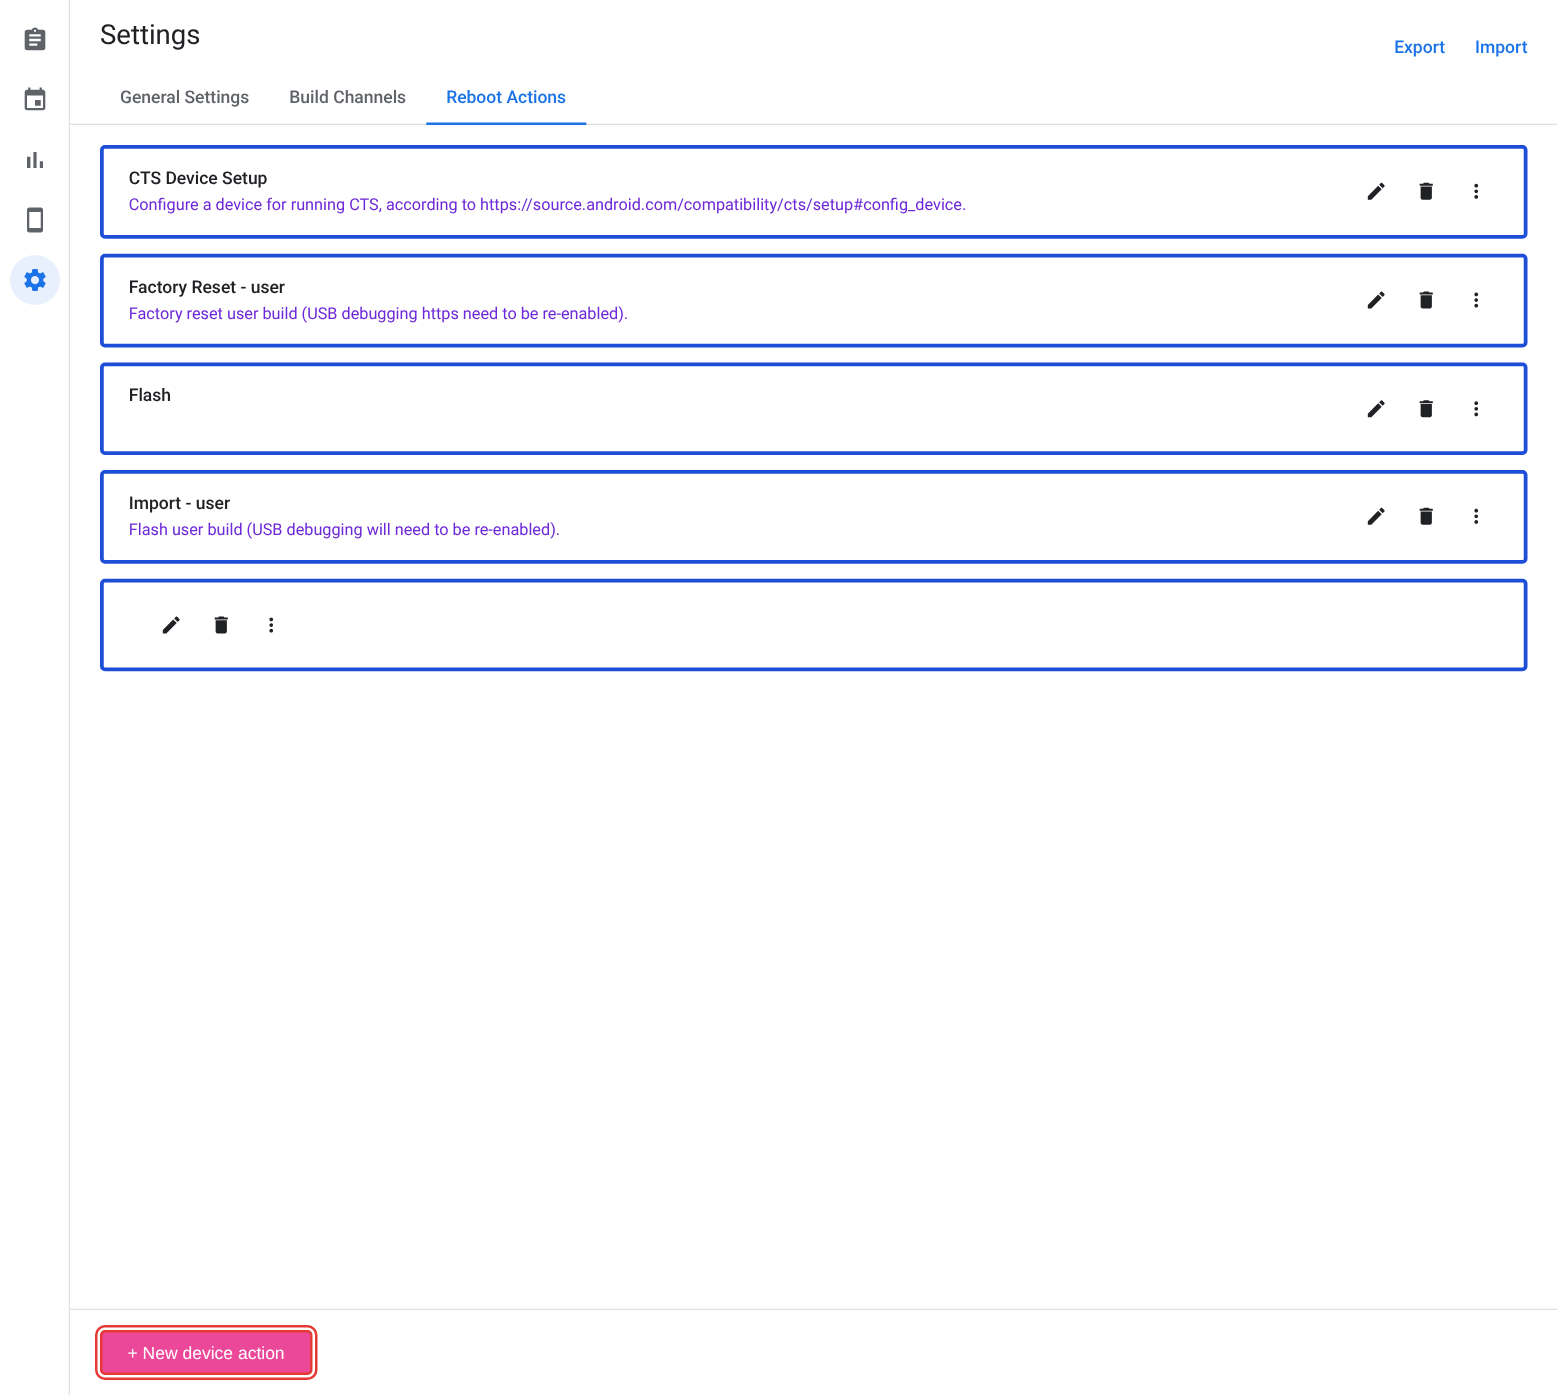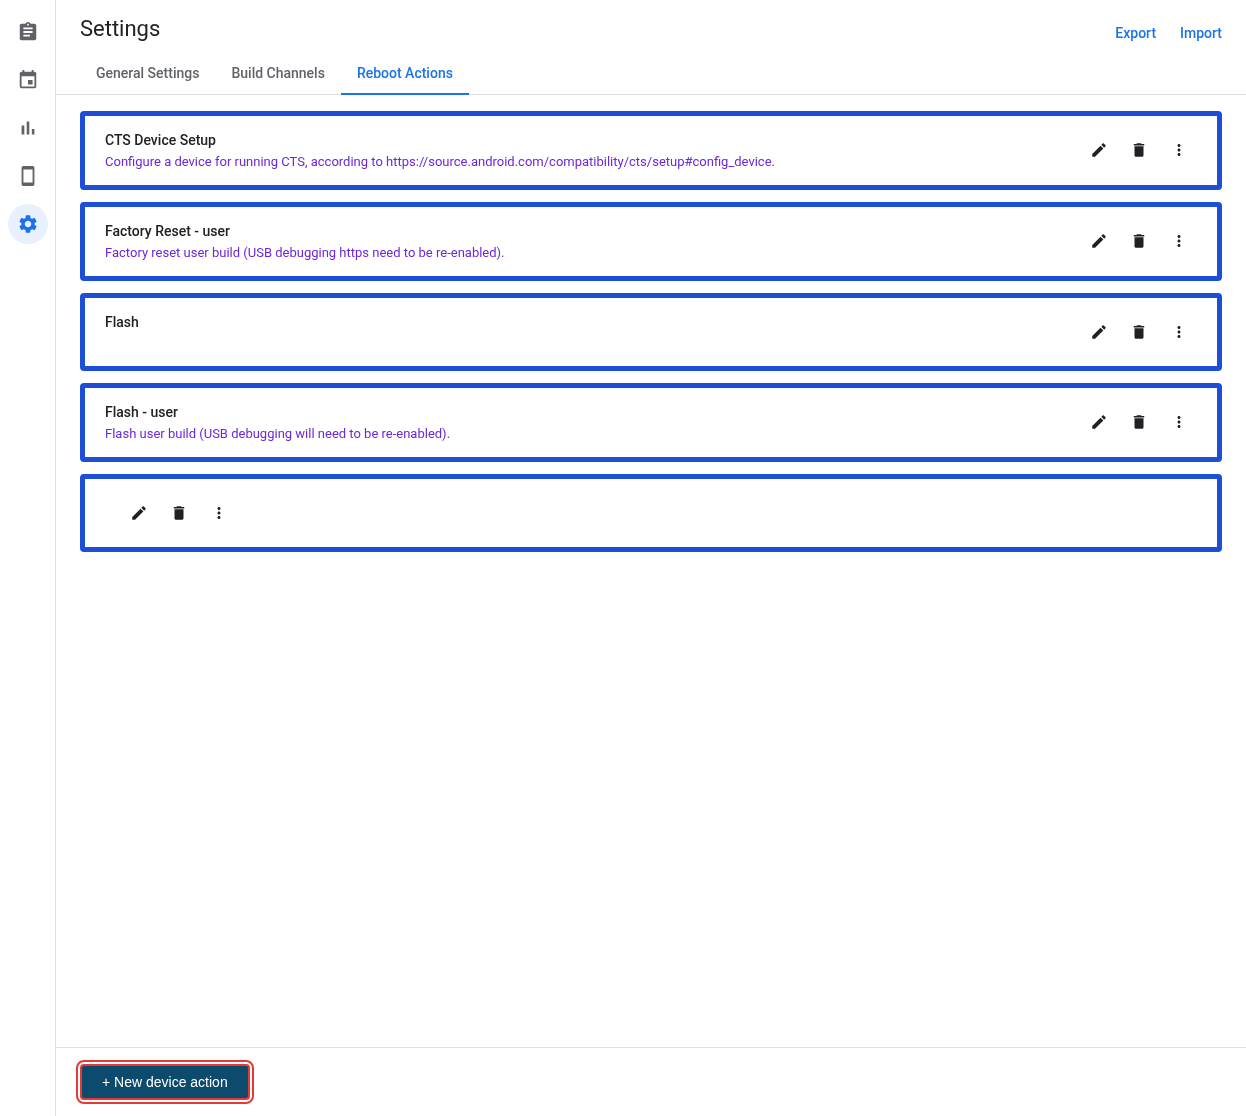--- a/index.html
+++ b/index.html
@@ -34,40 +34,41 @@
     .main {
       flex: 1;
       display: flex;
       flex-direction: column;
       overflow: hidden;
     }
 
     
     .header {
       display: flex;
-      align-items: flex-end;
+      align-items: flex-start;
       justify-content: space-between;
       padding: 16px 24px 0 24px;
       flex-shrink: 0;
     }
     .header-title {
       font-size: 22px;
       font-weight: 400;
       color: #202124;
     }
     .header-actions {
       display: flex;
       gap: 24px;
     }
     .header-link {
       color: #1a73e8;
       font-size: 14px;
       font-weight: 500;
       cursor: pointer;
       text-decoration: none;
+      margin-top: 14px;
     }
 
     
     .tabs {
       display: flex;
       padding: 0 24px;
       margin-top: 12px;
       border-bottom: 1px solid #e0e0e0;
       flex-shrink: 0;
       align-items: flex-end;
@@ -89,21 +90,21 @@
 
     
     .content {
       flex: 1;
       overflow-y: auto;
       padding: 16px 24px;
     }
 
     
     .action-card {
-      border: 5px solid #1d4ed8;
+      border: 3px solid #1d4ed8;
       border-radius: 4px;
       padding: 16px 20px;
       margin-bottom: 12px;
       display: flex;
       align-items: flex-start;
       justify-content: space-between;
     }
     .action-card-left {
       flex: 1;
     }
@@ -138,21 +139,21 @@
     }
     .icon-btn svg { width: 18px; height: 18px; }
 
     
     .bottom-bar {
       padding: 16px 24px;
       border-top: 1px solid #e0e0e0;
       flex-shrink: 0;
     }
     .new-action-btn {
-      background: #0c4a6e;
+      background: #ec4899;
       color: #fff;
       border: 2px solid #e53935;
       border-radius: 4px;
       padding: 8px 20px;
       font-size: 14px;
       font-weight: 500;
       cursor: pointer;
       outline: 2px solid #e53935;
       outline-offset: 2px;
     }
@@ -273,21 +274,21 @@
         <button class="icon-btn">
           <svg viewBox="0 0 24 24" fill="currentColor">
               <path d="M12 8c1.1 0 2-.9 2-2s-.9-2-2-2-2 .9-2 2 .9 2 2 2zm0 2c-1.1 0-2 .9-2 2s.9 2 2 2 2-.9 2-2-.9-2-2-2zm0 6c-1.1 0-2 .9-2 2s.9 2 2 2 2-.9 2-2-.9-2-2-2z"></path>
             </svg>
         </button>
       </div>
     </div>
 
     <div class="action-card">
       <div class="action-card-left">
-        <div class="action-card-title">Flash - user</div>
+        <div class="action-card-title">Import - user</div>
         <div class="action-card-desc">Flash user build (USB debugging will need to be re-enabled).</div>
       </div>
       <div class="action-card-controls">
         <button class="icon-btn">
           <svg viewBox="0 0 24 24" fill="currentColor">
               <path d="M3 17.25V21h3.75L17.81 9.94l-3.75-3.75L3 17.25zM20.71 7.04c.39-.39.39-1.02 0-1.41l-2.34-2.34c-.39-.39-1.02-.39-1.41 0l-1.83 1.83 3.75 3.75 1.83-1.83z"></path>
             </svg>
         </button>
         <button class="icon-btn">
           <svg viewBox="0 0 24 24" fill="currentColor">

